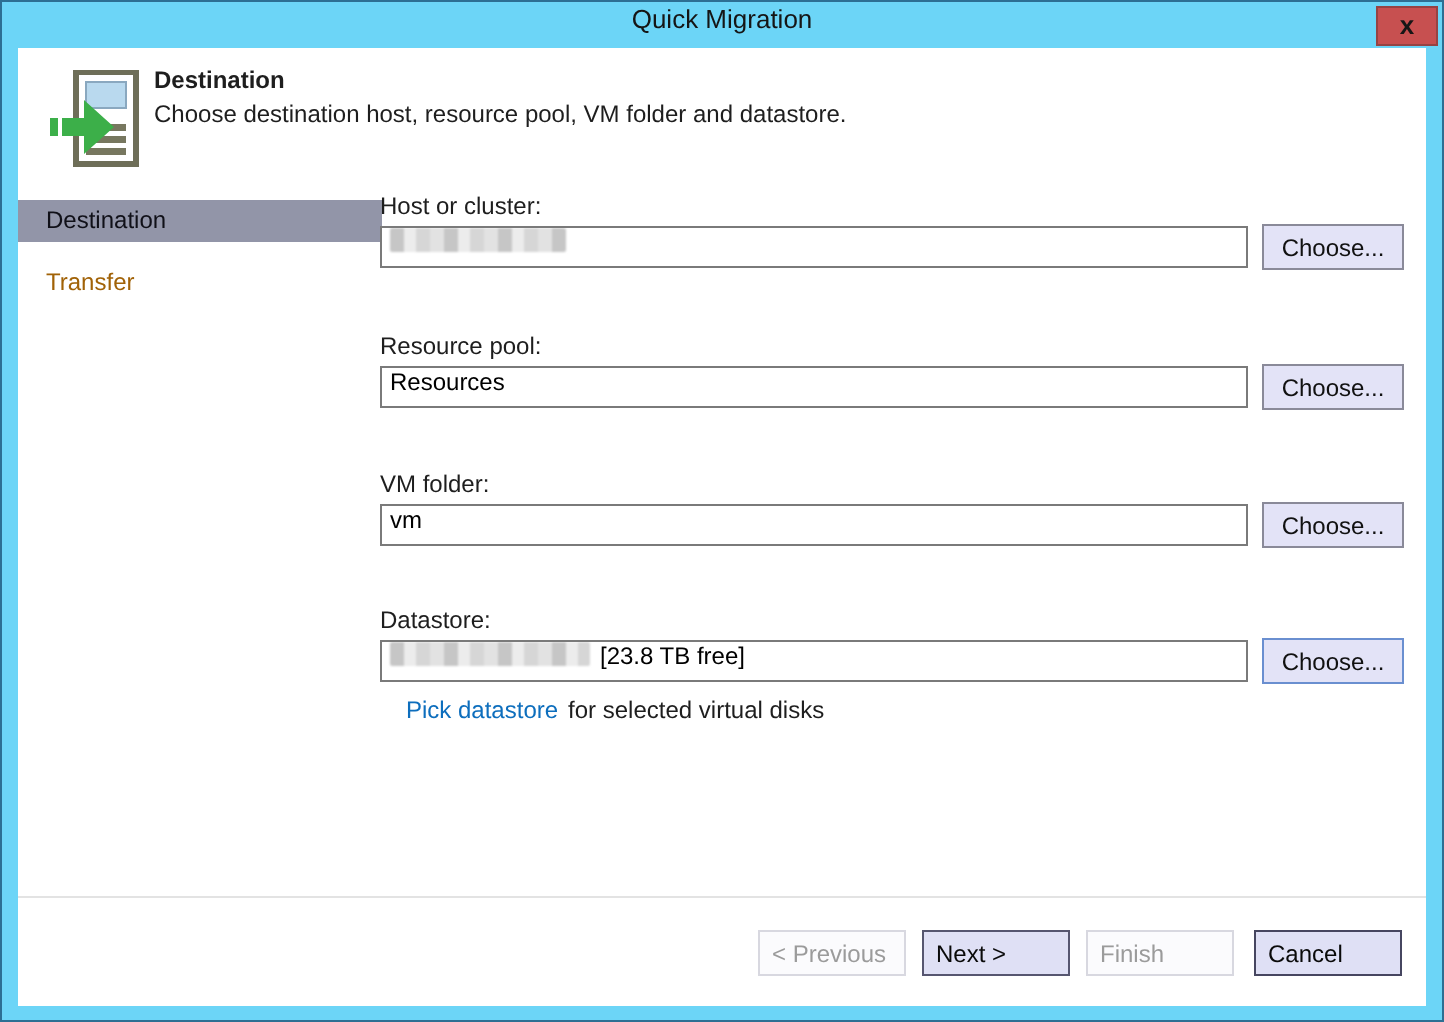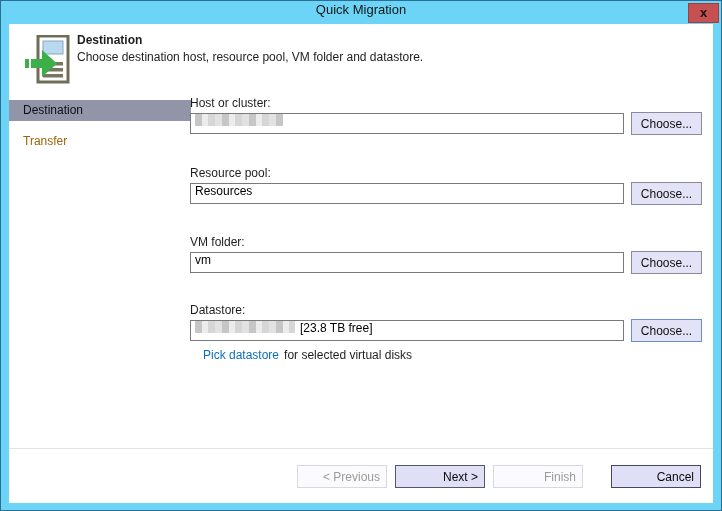--- a/index.html
+++ b/index.html
@@ -59,26 +59,26 @@
   .pick-line{position:absolute;left:181px;top:324px;font-size:12px;color:#1e1e1e;}
   .link{color:#0d6ebd;cursor:pointer;margin-right:5px;margin-left:13px;}
   
   .footer-sep{position:absolute;left:0;right:0;top:424px;height:1px;background:#e3e3e3;}
   .footer{
     position:absolute;left:0;right:0;bottom:0;top:425px;
     display:flex;align-items:center;justify-content:flex-end;
     gap:8px;padding-right:12px;background:#ffffff;
   }
   .btn{
-    width:90px;height:23px;font-family:"Liberation Sans",sans-serif;
-    font-size:12px;text-align:right;line-height:21px;cursor:default;
+    width:74px;height:23px;font-family:"Liberation Sans",sans-serif;
+    font-size:12px;text-align:left;line-height:21px;cursor:default;
   }
   .btn.enabled{background:#dfe0f5;border:1px solid #565670;color:#0a0a0a;}
   .btn.disabled{background:#fbfbfd;border:1px solid #d8d8e0;color:#9b9b9b;}
-  .btn.cancel{margin-left:20px;border-color:#464660;}
+  .btn.cancel{margin-left:2px;border-color:#464660;}
 </style>
 </head>
 <body>
 
 <div class="window">
   <div class="titlebar">
     <span>Quick Migration</span>
   </div>
   <div class="close-btn">x</div>
 

